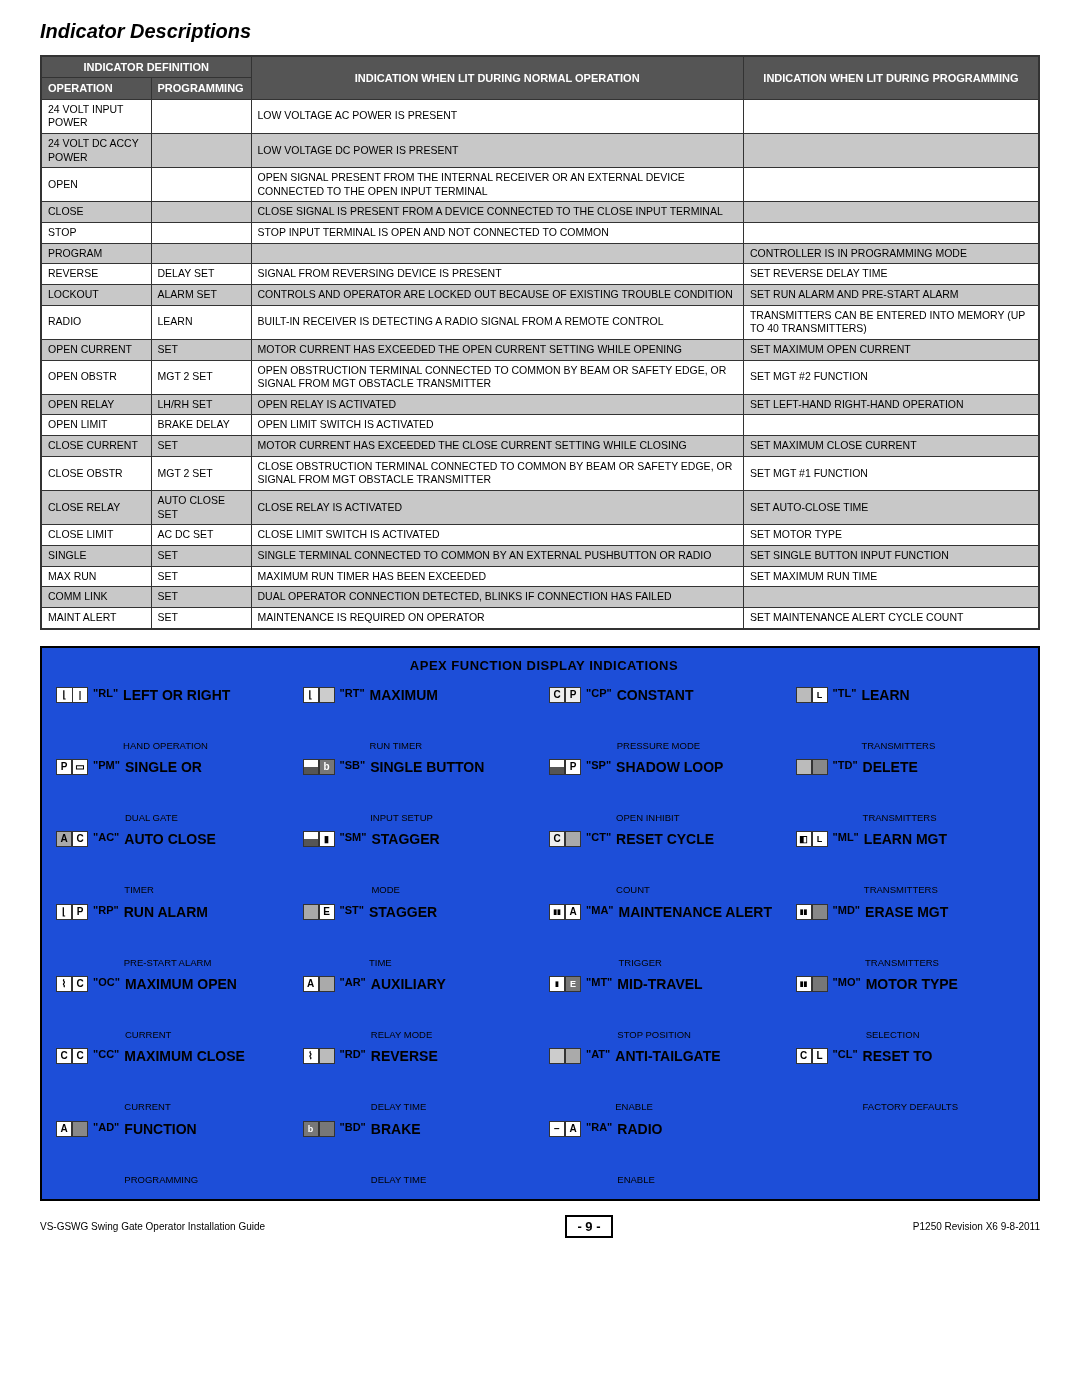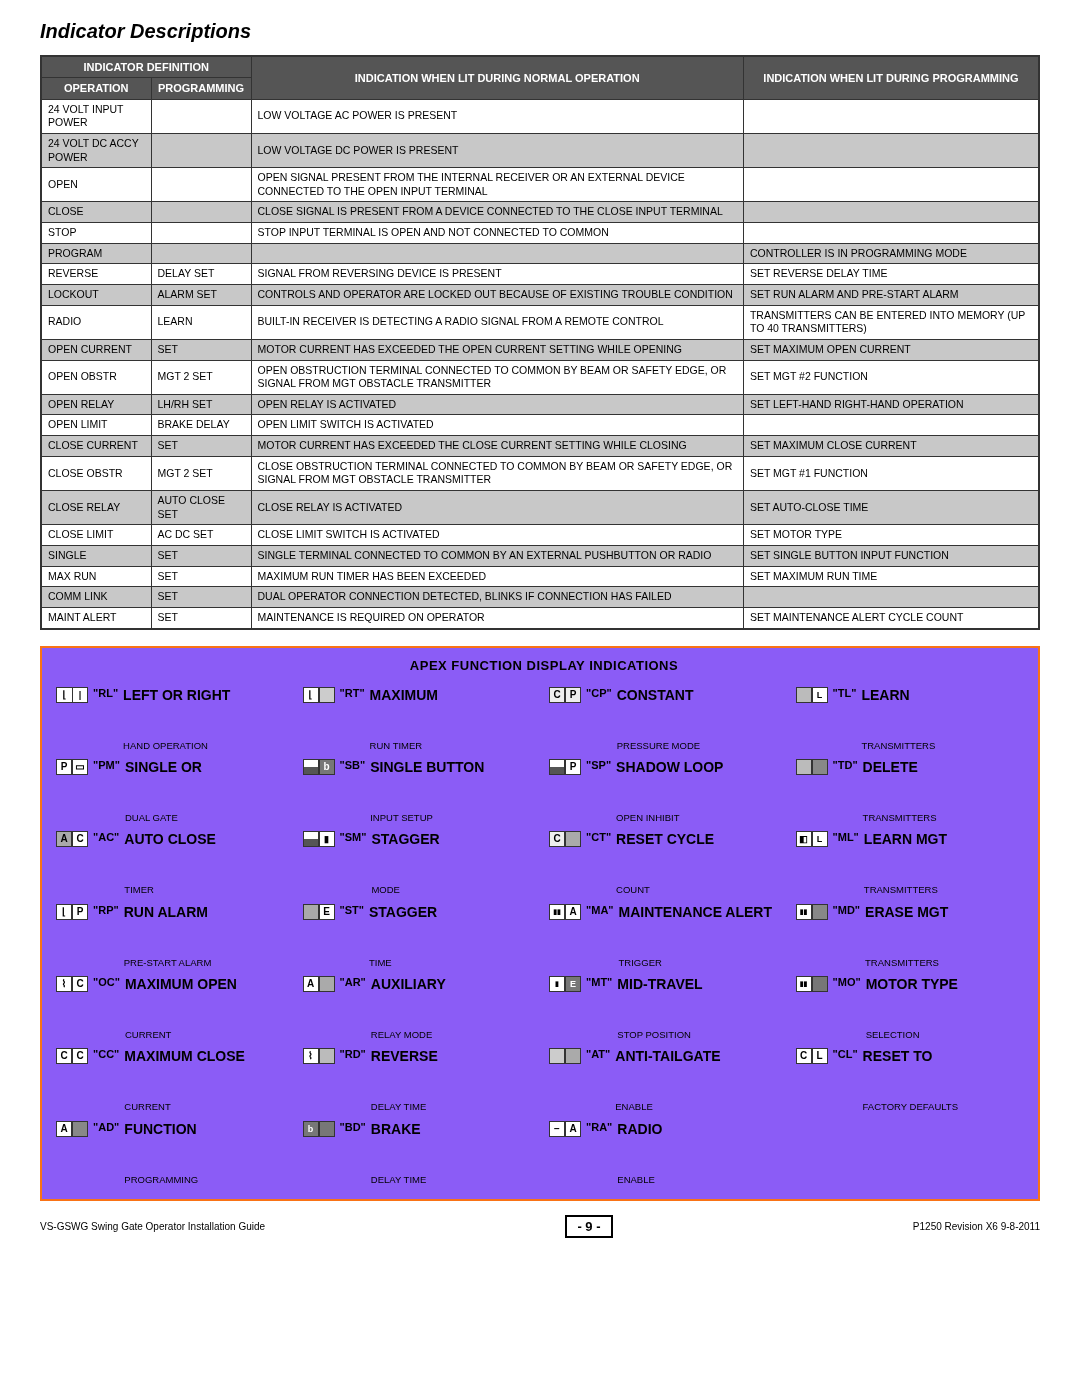--- a/index.html
+++ b/index.html
@@ -38,40 +38,40 @@
     .indicator-table thead tr.header-row-1 th {
       background: #555;
       color: #fff;
       font-weight: bold;
       font-size: 11px;
     }
     .indicator-table thead tr.header-row-2 th {
       background: #555;
       color: #fff;
       font-weight: bold;
-      text-align: center;
+      text-align: left;
       font-size: 11px;
     }
     .indicator-table tbody tr:nth-child(even) {
       background: #e8e8e8;
     }
     .indicator-table tbody tr:nth-child(odd) {
       background: #fff;
     }
     
     .indicator-table tbody tr.shaded {
       background: #c8c8c8;
     }
     .col-operation { width: 110px; }
     .col-programming { width: 100px; }
 
     
     .apex-section {
-      border: 2px solid #f97316;
-      background: #8b5cf6;
+      border: 2px solid #000000;
+      background: #1d4ed8;
       padding: 10px 6px 14px 14px;
     }
     .apex-title {
       text-align: center;
       font-weight: bold;
       font-size: 13px;
       margin-bottom: 14px;
       letter-spacing: 0.5px;
     }
 

